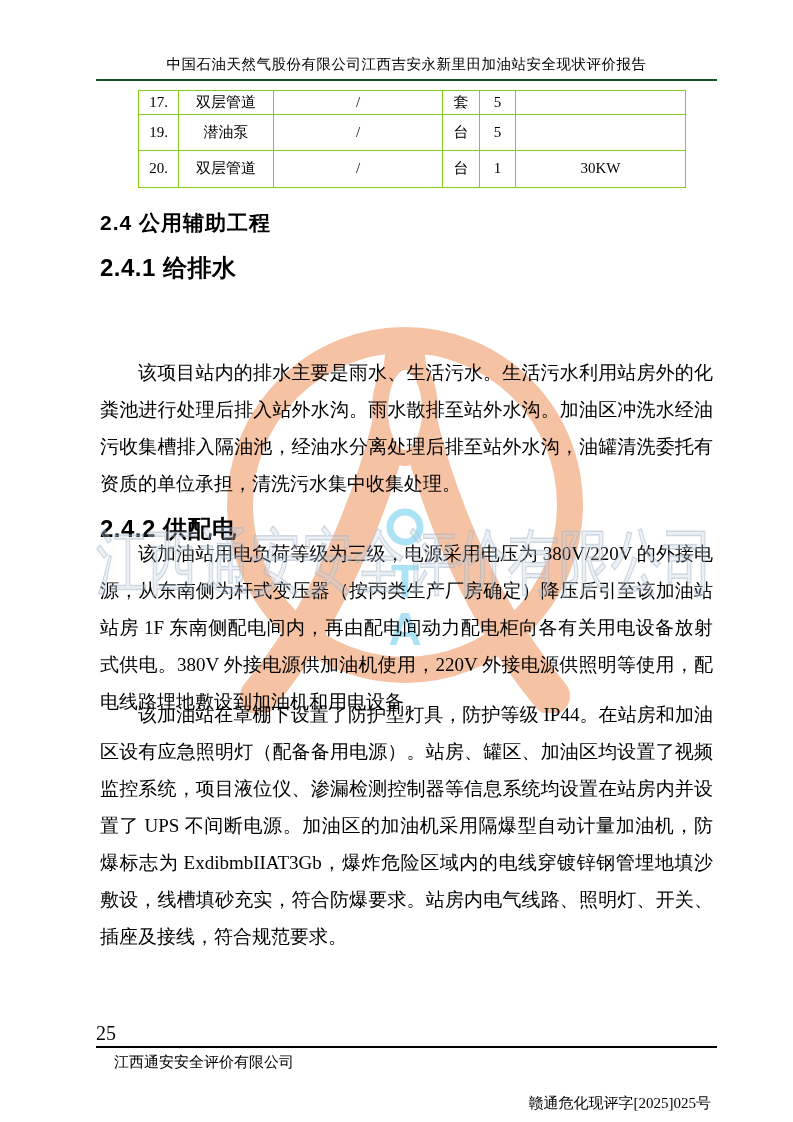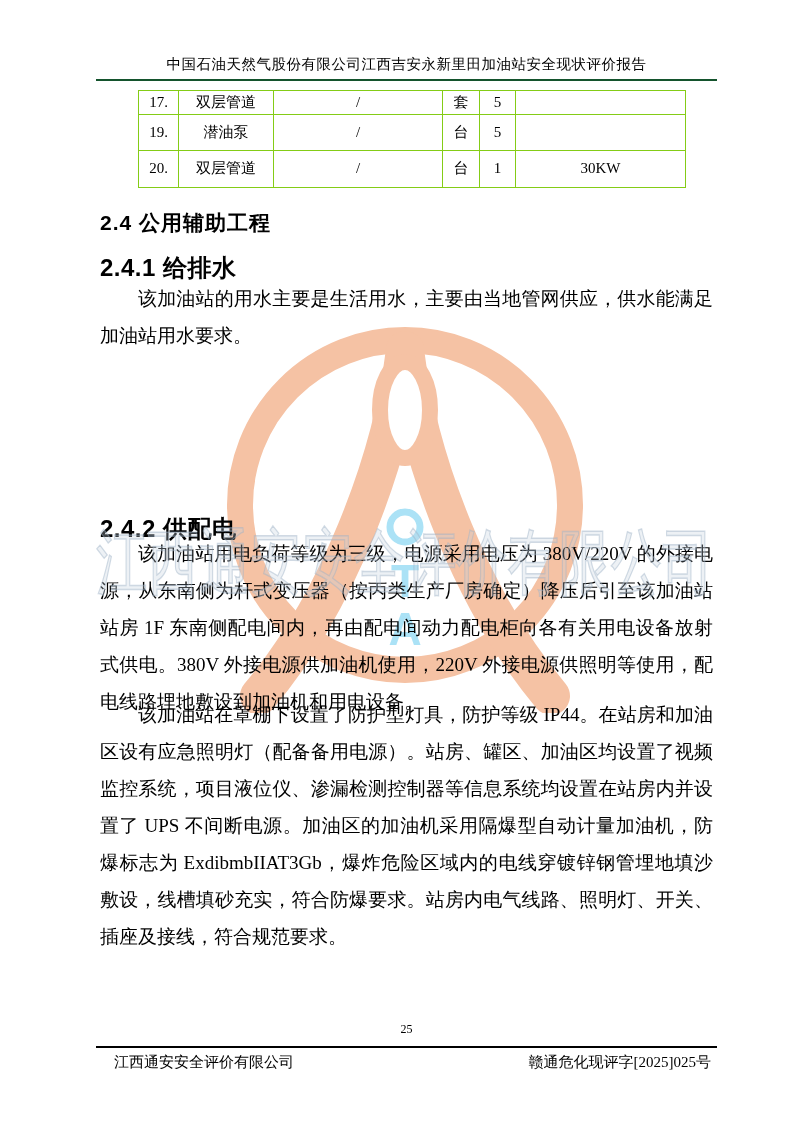--- a/index.html
+++ b/index.html
@@ -53,30 +53,30 @@
   }
   .wm-red{
     position:absolute;left:278px;top:731px;z-index:3;
     font-size:76px;line-height:80px;letter-spacing:-5px;white-space:nowrap;
     color:rgba(204,64,64,0.52);
     font-family:"Liberation Serif","DejaVu Serif",serif;
   }
   
   .page-num{
     position:absolute;left:96px;right:76px;top:1022px;
-    text-align:center;font-size:12px;z-index:2;
+    font-size:20px;z-index:2;
   }
   .footer-bar{
     position:absolute;left:96px;right:76px;top:1046px;
     border-top:2px solid #000;padding-top:5px;
     display:flex;justify-content:space-between;
     font-size:15px;z-index:2;
   }
   .footer-bar .fl{padding-left:18px;}
-  .footer-bar .fr{padding-right:6px;}
+  .footer-bar .fr{padding-right:6px;margin-top:41px;}
 </style>
 </head>
 <body>
 
 <div class="page">
 
   <div class="wm wm-ring"></div>
   <svg class="wm wm-a-svg" width="380" height="395" viewBox="0 0 380 395">
     <g fill="none" stroke="#f5c2a4" stroke-width="38" stroke-linecap="round">
       <path d="M190 32 C 176 145, 122 285, 44 378"></path>
@@ -127,21 +127,21 @@
           <td>1</td>
           <td>30KW</td>
         </tr>
       </tbody>
     </table>
   </div>
 
   <div class="h-l1" style="top:209px;">2.4 公用辅助工程</div>
   <div class="h-l2" style="top:252px;">2.4.1 给排水</div>
 
-  <div class="para" style="top:280px;">该加油站的用水主要是生活用水，主要由当地管网供应，供水能满足加油站用水要求。</div>
+  <div class="para" style="top:354px;">该项目站内的排水主要是雨水、生活污水。生活污水利用站房外的化粪池进行处理后排入站外水沟。雨水散排至站外水沟。加油区冲洗水经油污收集槽排入隔油池，经油水分离处理后排至站外水沟，油罐清洗委托有资质的单位承担，清洗污水集中收集处理。</div>
 
   <div class="h-l2" style="top:513px;">2.4.2 供配电</div>
 
   <div class="para" style="top:535px;">该加油站用电负荷等级为三级，电源采用电压为 380V/220V 的外接电源，从东南侧为杆式变压器（按丙类生产厂房确定）降压后引至该加油站站房 1F 东南侧配电间内，再由配电间动力配电柜向各有关用电设备放射式供电。380V 外接电源供加油机使用，220V 外接电源供照明等使用，配电线路埋地敷设到加油机和用电设备。</div>
   <div class="para" style="top:696px;">该加油站在罩棚下设置了防护型灯具，防护等级 IP44。在站房和加油区设有应急照明灯（配备备用电源）。站房、罐区、加油区均设置了视频监控系统，项目液位仪、渗漏检测控制器等信息系统均设置在站房内并设置了 UPS 不间断电源。加油区的加油机采用隔爆型自动计量加油机，防爆标志为 ExdibmbIIAT3Gb，爆炸危险区域内的电线穿镀锌钢管埋地填沙敷设，线槽填砂充实，符合防爆要求。站房内电气线路、照明灯、开关、插座及接线，符合规范要求。</div>
 
   <div class="wm wm-company">江西通安安全评价有限公司</div>
 
   <div class="page-num">25</div>
   <div class="footer-bar">

